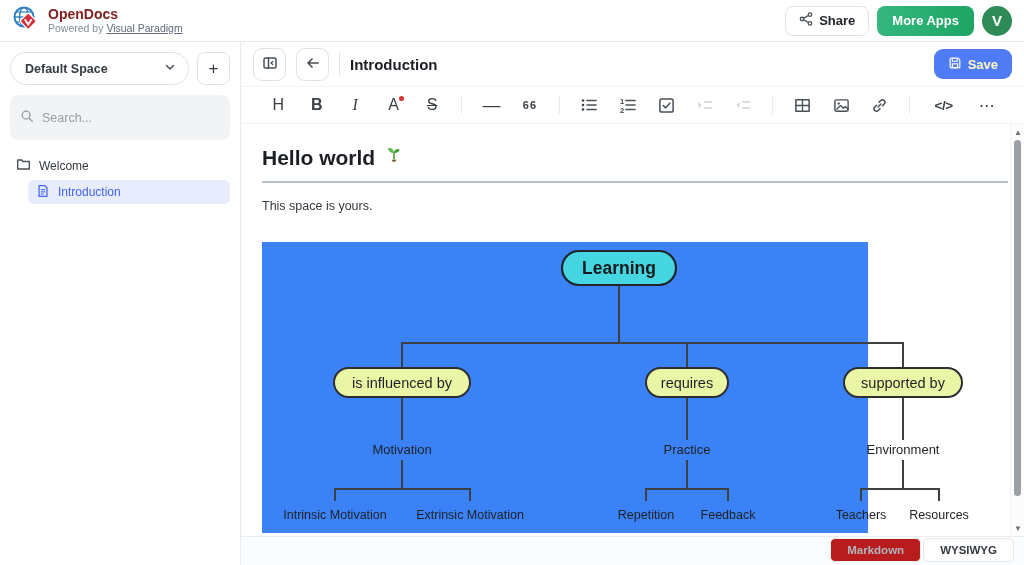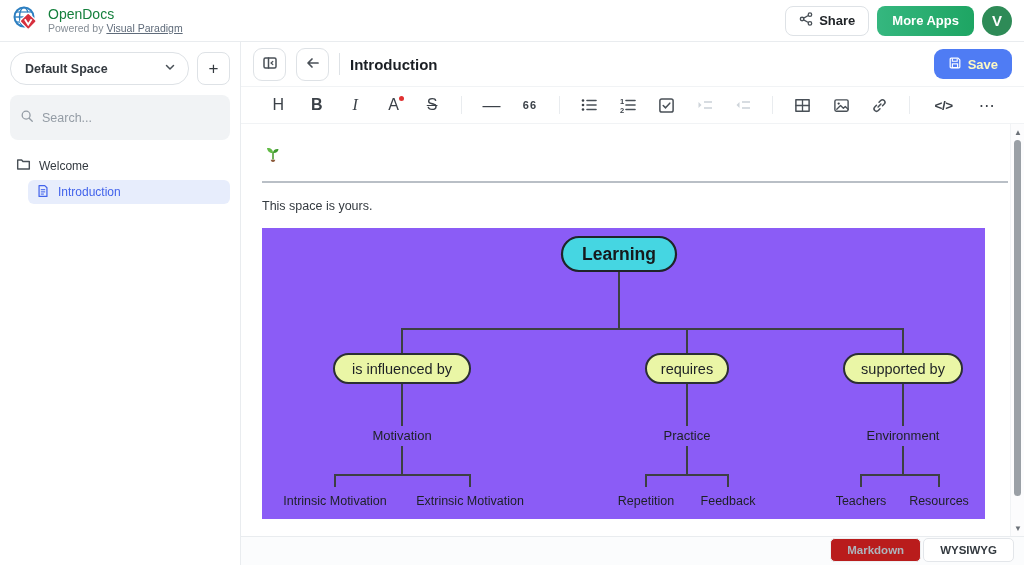--- a/index.html
+++ b/index.html
@@ -3,21 +3,21 @@
 <meta charset="utf-8">
 <style>
   * { margin:0; padding:0; box-sizing:border-box; }
   html,body { width:1024px; height:565px; overflow:hidden; }
   body { font-family:"Liberation Sans", sans-serif; background:#fff; color:#212529; }
   .app { width:1024px; height:565px; display:flex; flex-direction:column; }
 
   
   .header { height:42px; display:flex; align-items:center; padding:0 12px; border-bottom:1px solid #e9ecef; background:#fff; }
   .brand { display:flex; align-items:center; gap:8px; }
-  .brand-text .app-name { font-size:14px; font-weight:normal; color:#15803d; line-height:15px; }
+  .brand-text .app-name { font-size:14px; font-weight:bold; color:#7f1d1d; line-height:15px; }
   .brand-text .powered { font-size:10.5px; color:#868e96; line-height:13px; }
   .brand-text .powered a { color:#5f6b7a; text-decoration:underline; cursor:pointer; }
   .header-right { margin-left:auto; display:flex; align-items:center; gap:8px; }
   .btn-share { display:flex; align-items:center; gap:6px; height:30px; padding:0 13px; border:1px solid #dee2e6; border-radius:8px; background:#fff; font-size:13px; font-weight:bold; color:#212529; cursor:pointer;text-align:right; }
   .btn-moreapps { height:30px; padding:0 15px; border:none; border-radius:8px; background:linear-gradient(90deg,#35b77f,#1ea563); color:#fff; font-size:13px; font-weight:bold; cursor:pointer; }
   .avatar { width:30px; height:30px; border-radius:50%; background:#2e8b57; color:#fff; font-size:15px; font-weight:bold; display:flex; align-items:center; justify-content:center; cursor:pointer; }
 
   
   .body { flex:1; display:flex; min-height:0; }
 
@@ -56,21 +56,21 @@
   .tb.code { font-size:13.5px; font-weight:600; letter-spacing:-0.5px; width:30px; }
   .tb.disabled { color:#ced4da; cursor:default; }
   .tb-div { width:1px; height:18px; background:#e9ecef; }
 
   
   .content-wrap { flex:1; position:relative; min-height:0; border-bottom:1px solid #e9ecef; }
   .content { position:absolute; inset:0 14px 0 0; padding:20px 0 0 21px; overflow:hidden; }
   .doc-h1 { display:flex; align-items:center; gap:8px; font-size:21px; font-weight:bold; color:#1b1f24; }
   .heading-rule { height:2px; background:#b9bfc6; margin:10px 2px 0 0; border:none; }
   .doc-p { font-size:12.5px; color:#343a40; margin-top:16px; }
-  .diagram { margin-top:15px; width:723px; height:291px; background:#8b5cf6; }
+  .diagram { margin-top:29px; width:606px; height:291px; background:#3b82f6; }
   .diagram svg { display:block; }
 
   
   .vscroll { position:absolute; top:0; right:0; bottom:0; width:14px; background:#fcfcfd; border-left:1px solid #f1f3f5; }
   .vscroll .arr { position:absolute; left:0; width:14px; height:12px; display:flex; align-items:center; justify-content:center; font-size:8px; color:#6b7178; cursor:pointer; }
   .vscroll .arr.up { top:2px; } .vscroll .arr.down { bottom:2px; }
   .vscroll .thumb { position:absolute; left:3px; right:3px; top:16px; bottom:40px; background:#9aa0a6; border-radius:5px; cursor:pointer; }
 
   
   .footer { height:28px; background:#fbfcfd; display:flex; align-items:center; justify-content:flex-end; gap:2px; padding:0 10px 2px 0; }
@@ -281,20 +281,21 @@
             </svg>
         </button>
         <div class="tb-div"></div>
         <button class="tb code">&lt;/&gt;</button>
         <button class="tb">⋯</button>
       </div>
 
       <div class="content-wrap">
         <div class="content">
           <div class="doc-h1">
+            <span>Hello world</span>
             <span>
               <svg width="22" height="22" viewBox="0 0 22 22">
                 <path d="M11 18 c-1.6 0 -2.2 -1.2 -2.2 -2.2 h4.4 c0 1 -0.6 2.2 -2.2 2.2 z" fill="#8d5a3b"></path>
                 <line x1="11" y1="15.5" x2="11" y2="8.5" stroke="#4f9e33" stroke-width="1.6"></line>
                 <path d="M11 9 C 11 5 8 3.5 5 4 C 5.2 7.2 8 9.3 11 9 Z" fill="#62bb46"></path>
                 <path d="M11 9 C 11 6 13.5 4.5 16.5 5 C 16.3 7.8 13.8 9.5 11 9 Z" fill="#3f9b2f"></path>
               </svg>
             </span>
           </div>
           <hr class="heading-rule">

